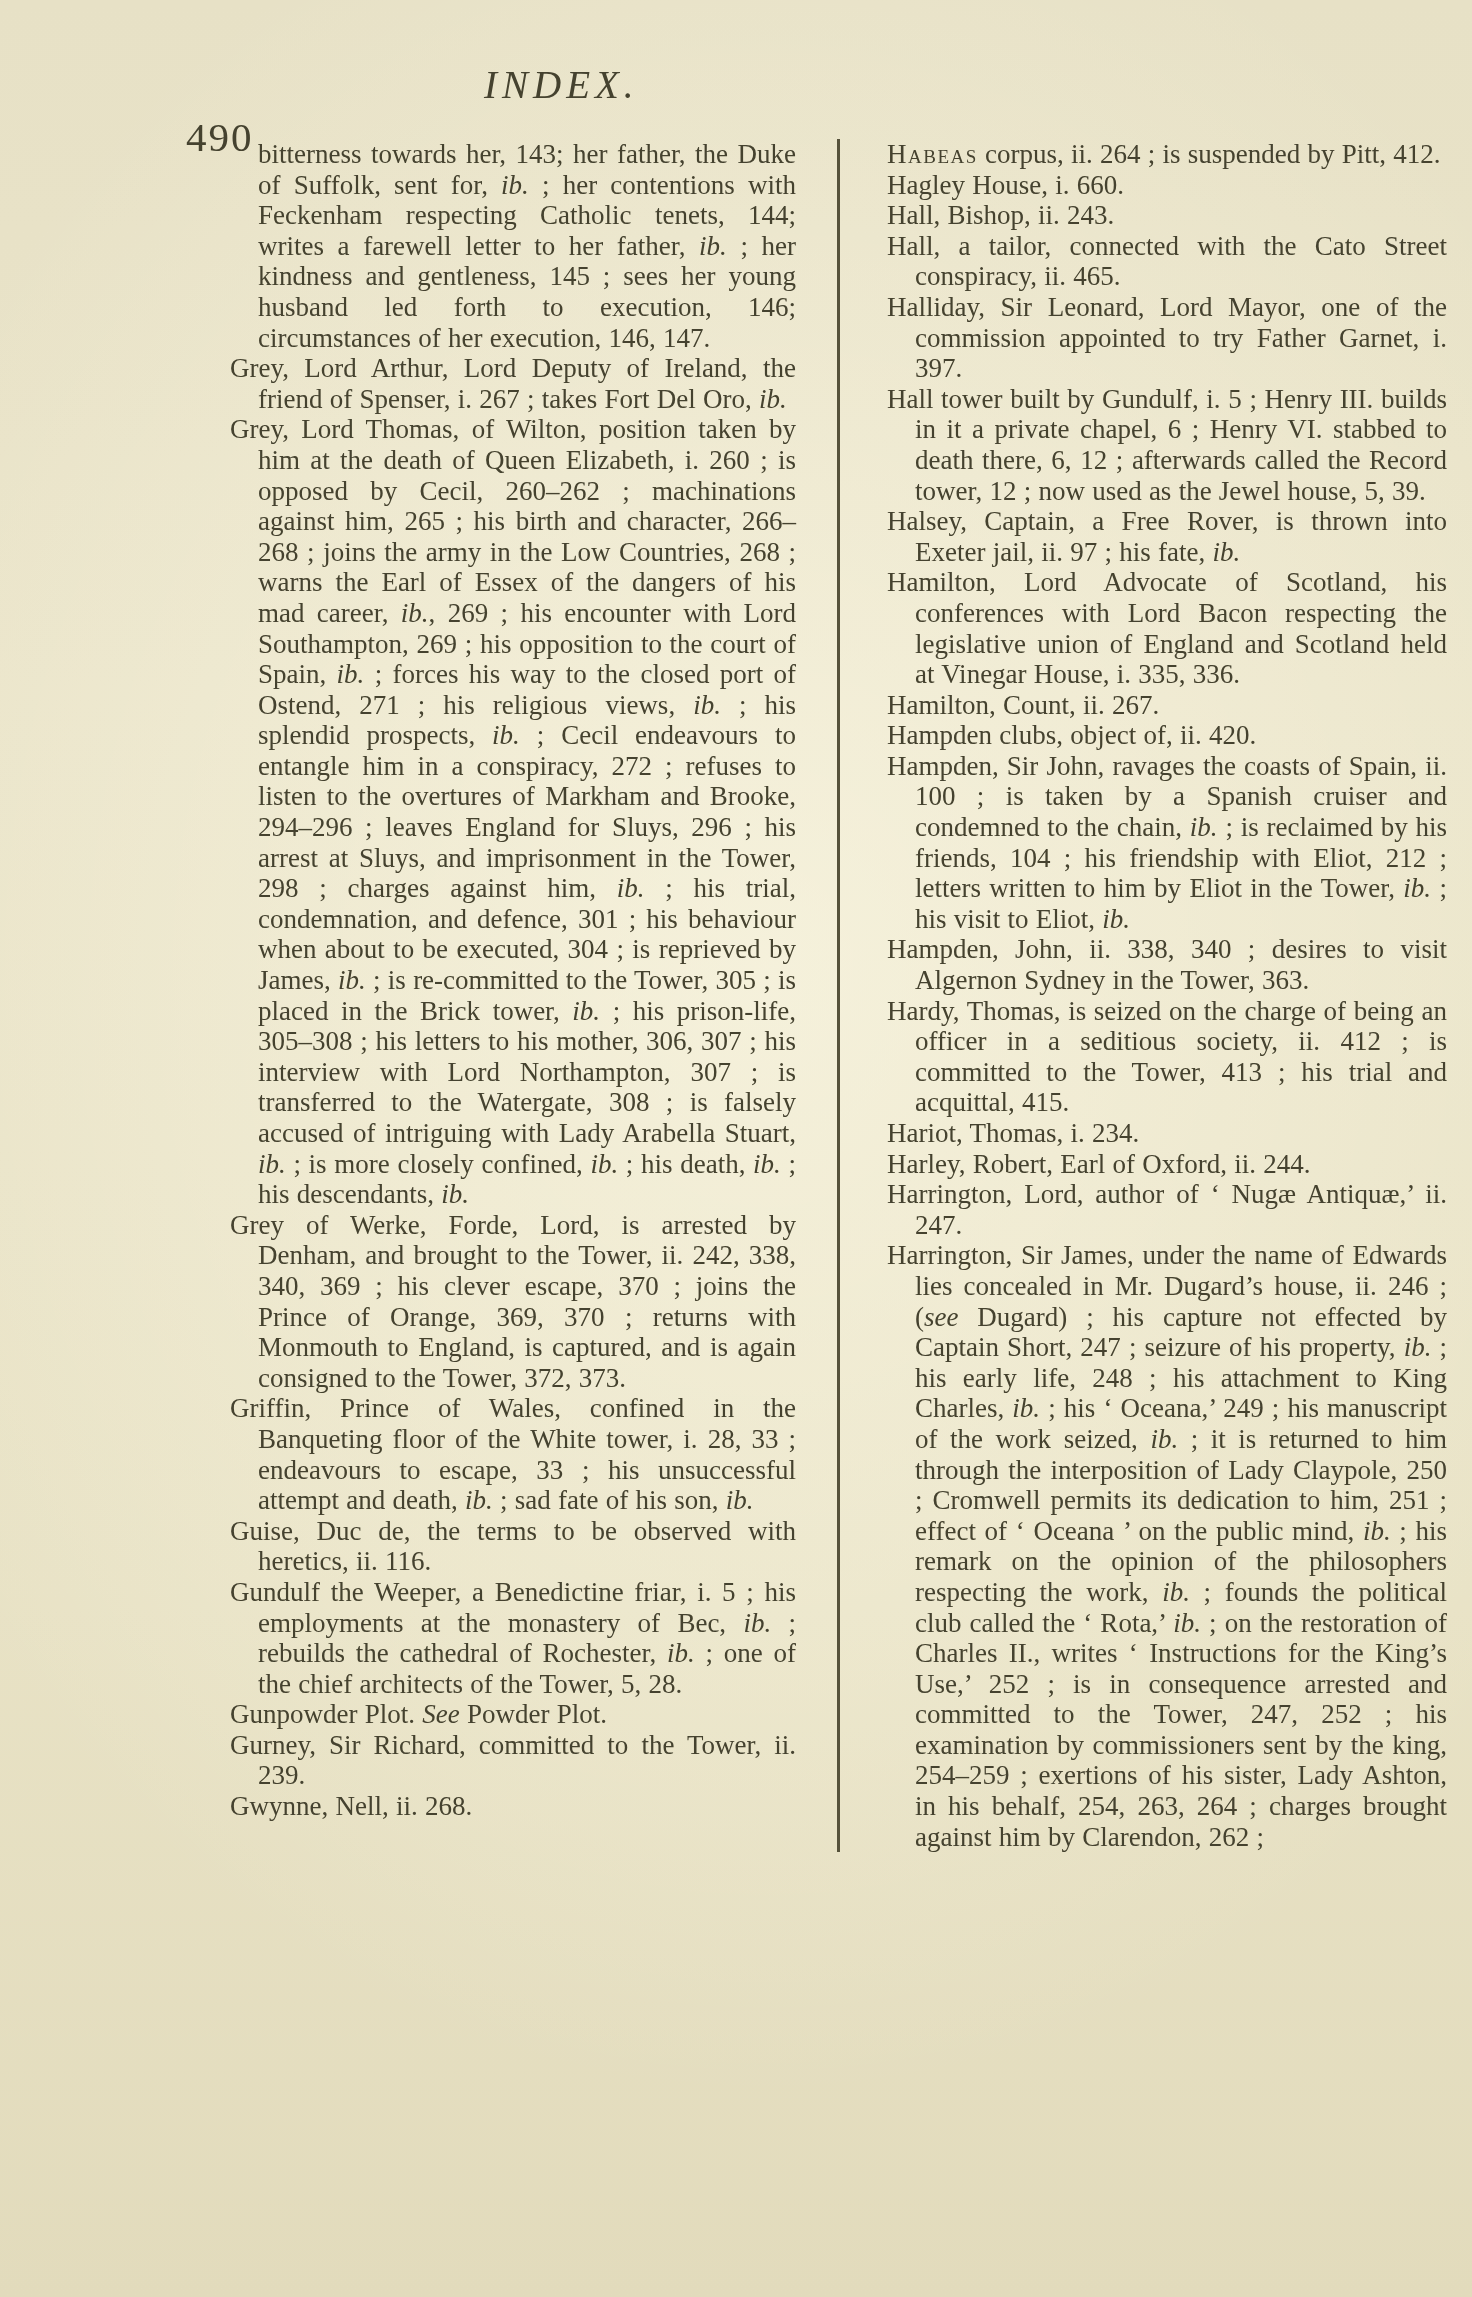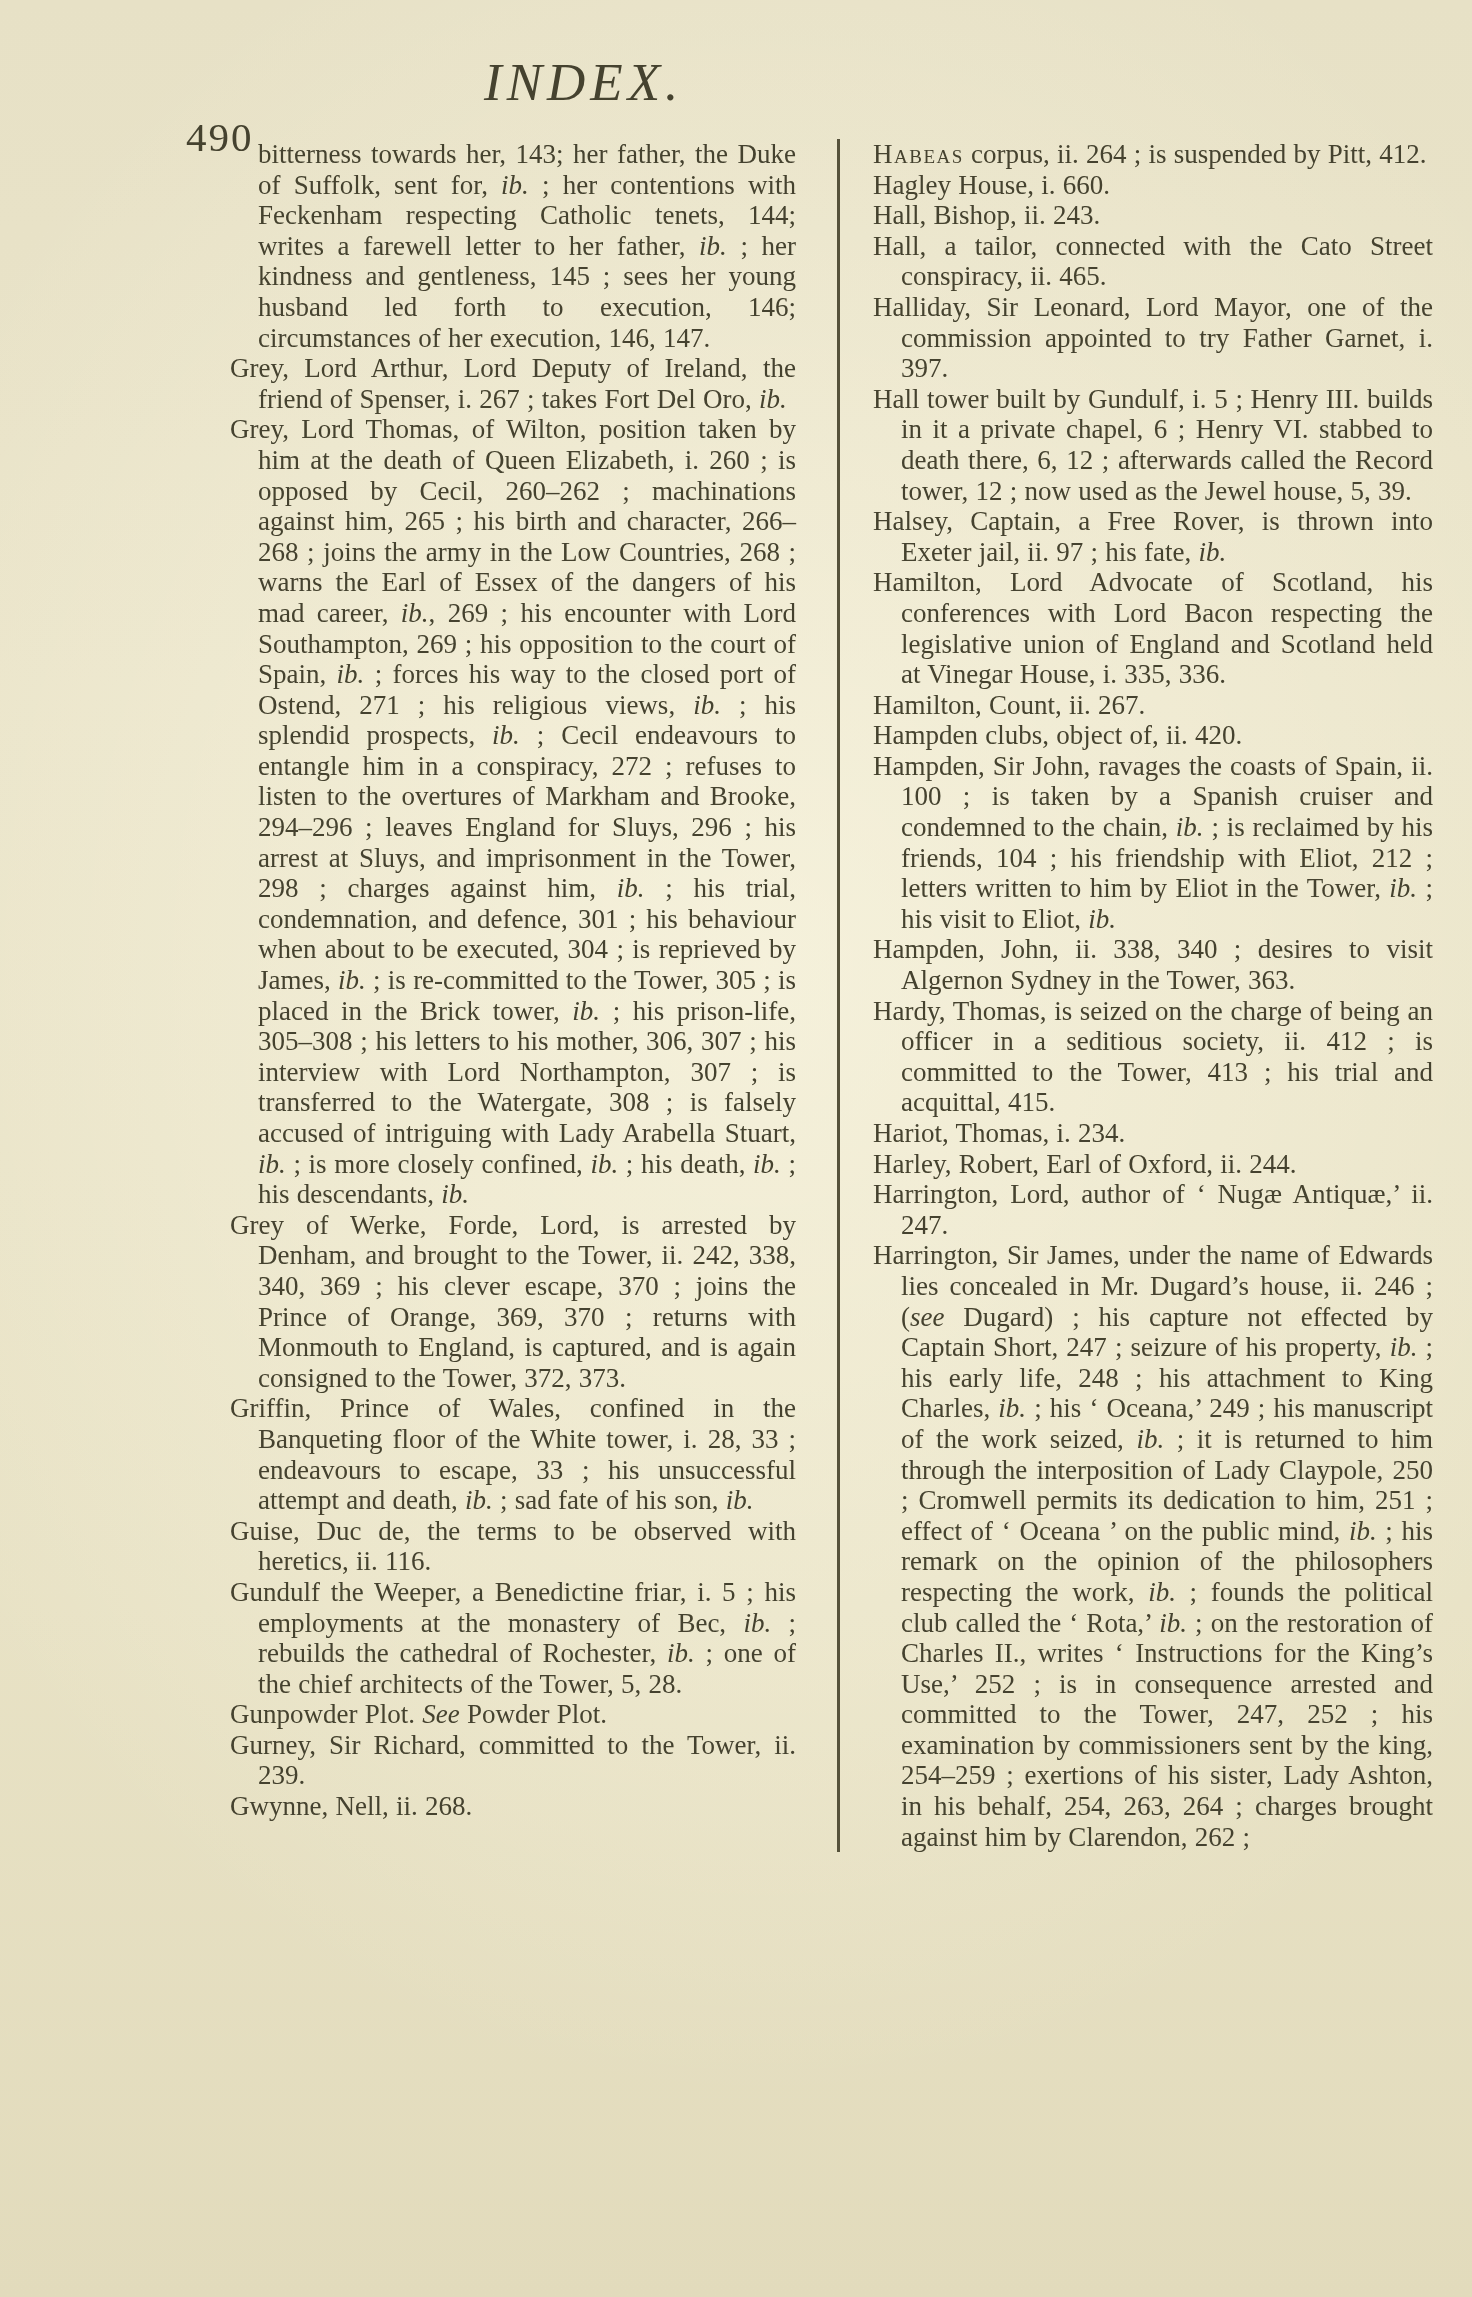--- a/index.html
+++ b/index.html
@@ -19,37 +19,37 @@
     position: absolute;
     left: 186px;
     top: 68px;
     font-size: 41px;
     letter-spacing: 2px;
     margin-top: 45px;
   }
   .runhead {
     position: absolute;
     left: 484px;
-    top: 52px;
-    font-size: 53px;
+    top: 62px;
+    font-size: 39px;
     font-style: italic;
     letter-spacing: 5px;
   }
   .cols {
     position: absolute;
     left: 230px;
     top: 139px;
     width: 1162px;
     display: flex;
     align-items: stretch;
     gap: 31px;
   }
   .col { flex: 0 0 auto; }
   .col-left  { width: 566px; }
-  .col-right { width: 560px; margin-left: 2px; }
+  .col-right { width: 560px; margin-left: 16px; }
   .rule {
     flex: 0 0 3px;
     width: 3px;
     margin-left: 10px;
     background: #56523b;
   }
   p.entry {
     margin: 0;
     font-size: 27px;
     line-height: 30.6px;

